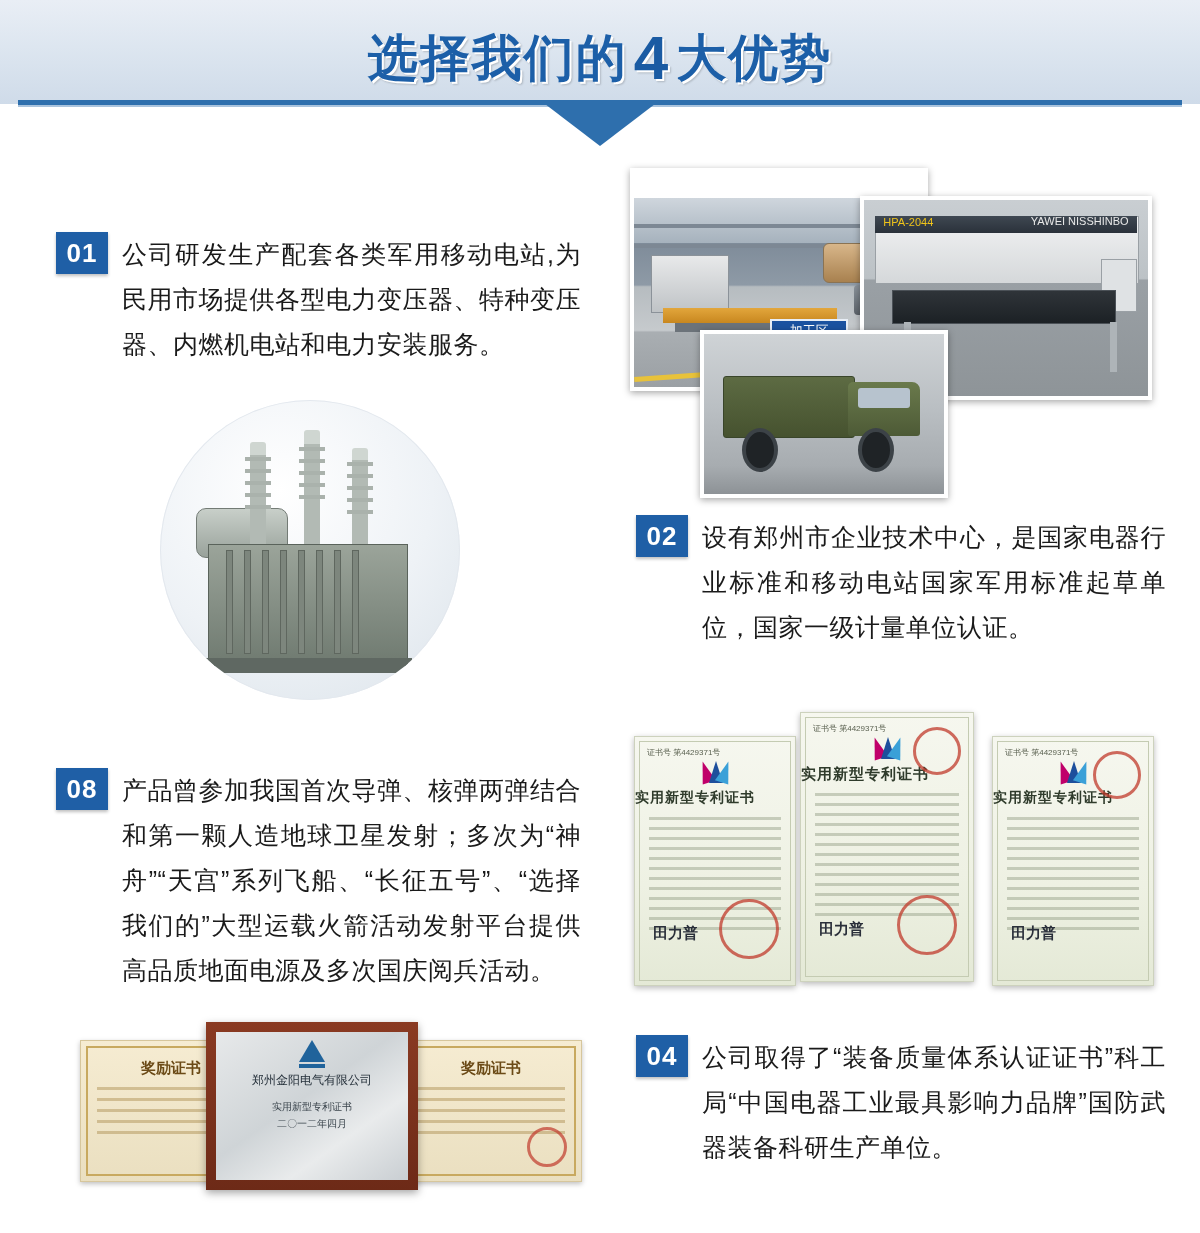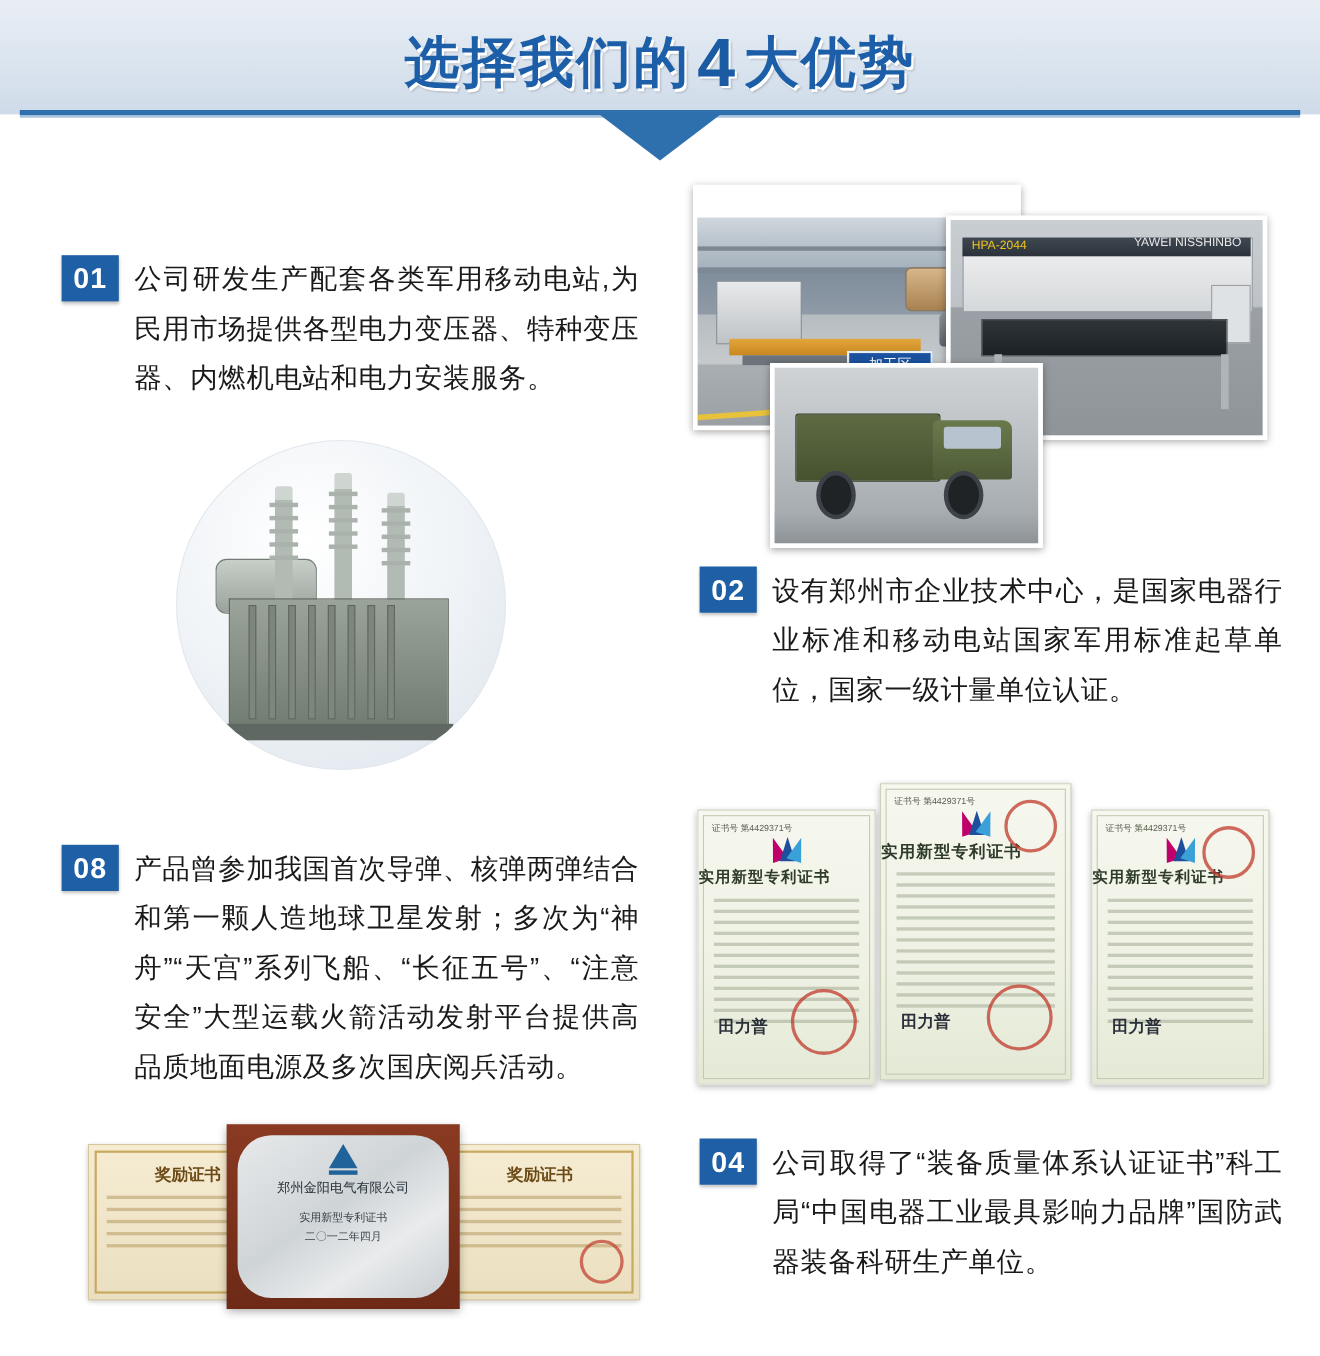--- a/index.html
+++ b/index.html
@@ -348,21 +348,20 @@
     box-sizing: border-box;
     box-shadow: 0 3px 8px rgba(0,0,0,0.35);
   }
   .plaque-plate {
     position: absolute; left: 10px; top: 10px; right: 10px; bottom: 10px;
     background: linear-gradient(145deg, #e7e9ea 0%, #cfd4d7 45%, #e9ebec 70%, #c9ced2 100%);
     color: #2a2f33;
     text-align: center;
     padding-top: 8px;
     box-sizing: border-box;
-    border-radius: 31px;
   }
   .plaque-emblem {
     width: 34px; height: 30px; margin: 0 auto 2px;
     position: relative;
   }
   .plaque-emblem:before {
     content: "";
     position: absolute; left: 50%; top: 0; margin-left: -13px;
     width: 0; height: 0;
     border-bottom: 22px solid #20639b;
@@ -457,21 +456,21 @@
   </div>
 </div>
 
 <div class="item" style="left:636px; top:515px; width:530px;">
   <div class="badge">02</div>
   <div class="itxt" style="width:464px;">设有郑州市企业技术中心，是国家电器行业标准和移动电站国家军用标准起草单位，国家一级计量单位认证。</div>
 </div>
 
 <div class="item" style="left:56px; top:768px; width:525px;">
   <div class="badge">08</div>
-  <div class="itxt" style="width:459px;">产品曾参加我国首次导弹、核弹两弹结合和第一颗人造地球卫星发射；多次为“神舟”“天宫”系列飞船、“长征五号”、“注意安全”大型运载火箭活动发射平台提供高品质地面电源及多次国庆阅兵活动。</div>
+  <div class="itxt" style="width:459px;">产品曾参加我国首次导弹、核弹两弹结合和第一颗人造地球卫星发射；多次为“神舟”“天宫”系列飞船、“长征五号”、“选择我们的”大型运载火箭活动发射平台提供高品质地面电源及多次国庆阅兵活动。</div>
 </div>
 
 <div class="cert" style="left:634px; top:736px; width:160px; height:248px;">
   <div style="position:absolute; left:12px; top:10px; font-size:8px; color:#5a6150;">证书号 第4429371号</div>
   <div class="cert-logo">
       <i></i>
       <i></i>
       <i></i>
     </div>
   <div class="cert-title">实用新型专利证书</div>

